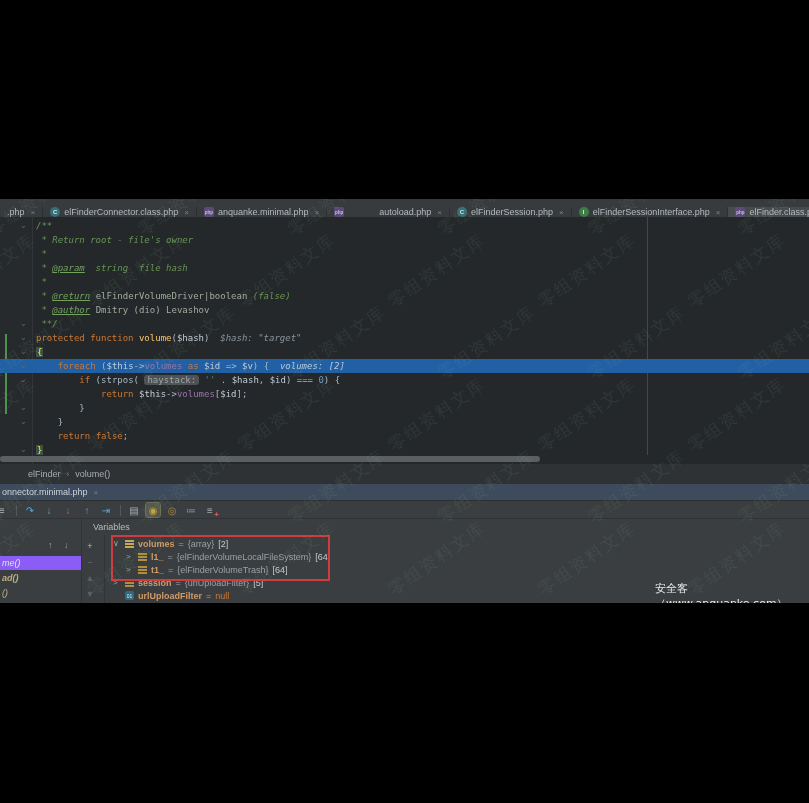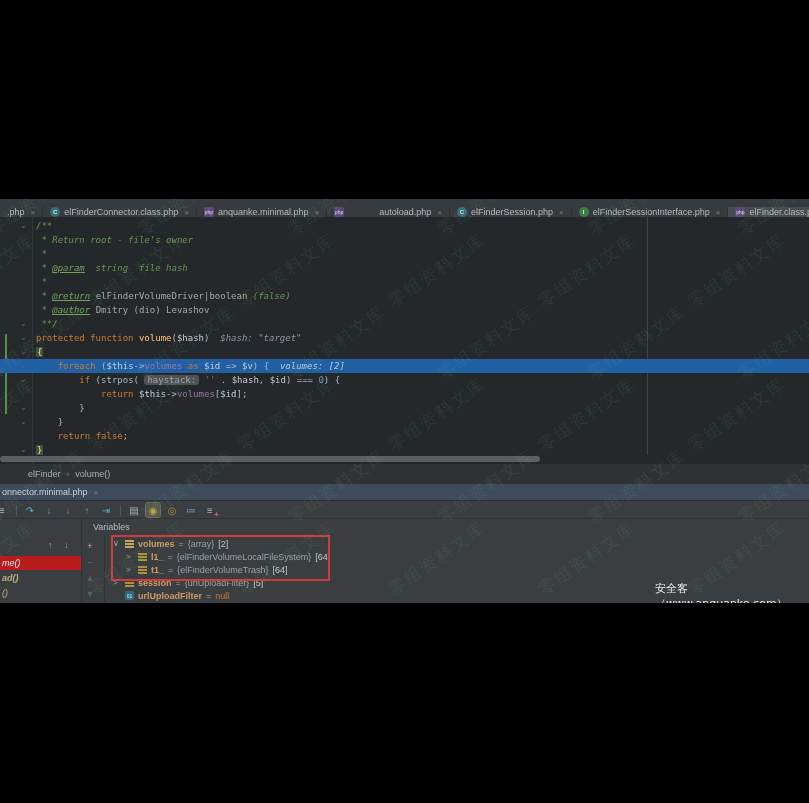--- a/index.html
+++ b/index.html
@@ -70,21 +70,21 @@
   .tsep{width:1px;height:11px;background:#55585a;margin:0 4px;}
 
   
   .dbgbody{position:absolute;left:0;top:319px;width:809px;height:85px;background:#3a3e40;border-top:1px solid #303335;}
   .vsep{position:absolute;top:0;bottom:0;width:1px;background:#313436;}
   .paneltitle{position:absolute;left:93px;top:3px;font-size:9px;color:#b7bcc1;}
   .frames{position:absolute;left:0;top:0;width:81px;height:85px;overflow:hidden;}
   .fnav{position:absolute;top:21px;font-size:9px;color:#9da2a6;}
   .frow{position:absolute;left:0;width:81px;height:14px;font-size:9px;font-style:italic;
         color:#bfae84;display:flex;align-items:center;padding-left:2px;box-sizing:border-box;}
-  .frow.sel{background:#b91c1c;color:#dbe2ea;}
+  .frow.sel{background:#8b5cf6;color:#dbe2ea;}
   .sidebtn{position:absolute;left:84px;width:12px;height:12px;display:flex;align-items:center;
            justify-content:center;font-size:9px;}
   .vars{position:absolute;left:105px;top:16px;right:0;bottom:0;font-size:9px;}
   .vrow{position:absolute;height:13px;display:flex;align-items:center;gap:4px;white-space:nowrap;}
   .vexp{color:#9da2a6;width:8px;font-size:8px;}
   .vicArray,.vicObject{display:inline-block;width:9px;height:8px;
       background:linear-gradient(#c7a75a 0 2px,transparent 2px 3px,#c7a75a 3px 5px,transparent 5px 6px,#c7a75a 6px 8px);}
   .vicObject{background:linear-gradient(#b08f3a 0 2px,transparent 2px 3px,#b08f3a 3px 5px,transparent 5px 6px,#b08f3a 6px 8px);}
   .vicPrim{display:inline-flex;align-items:center;justify-content:center;width:9px;height:9px;
       background:#2f6b7e;color:#d7ecf2;font-size:5px;border-radius:2px;}

